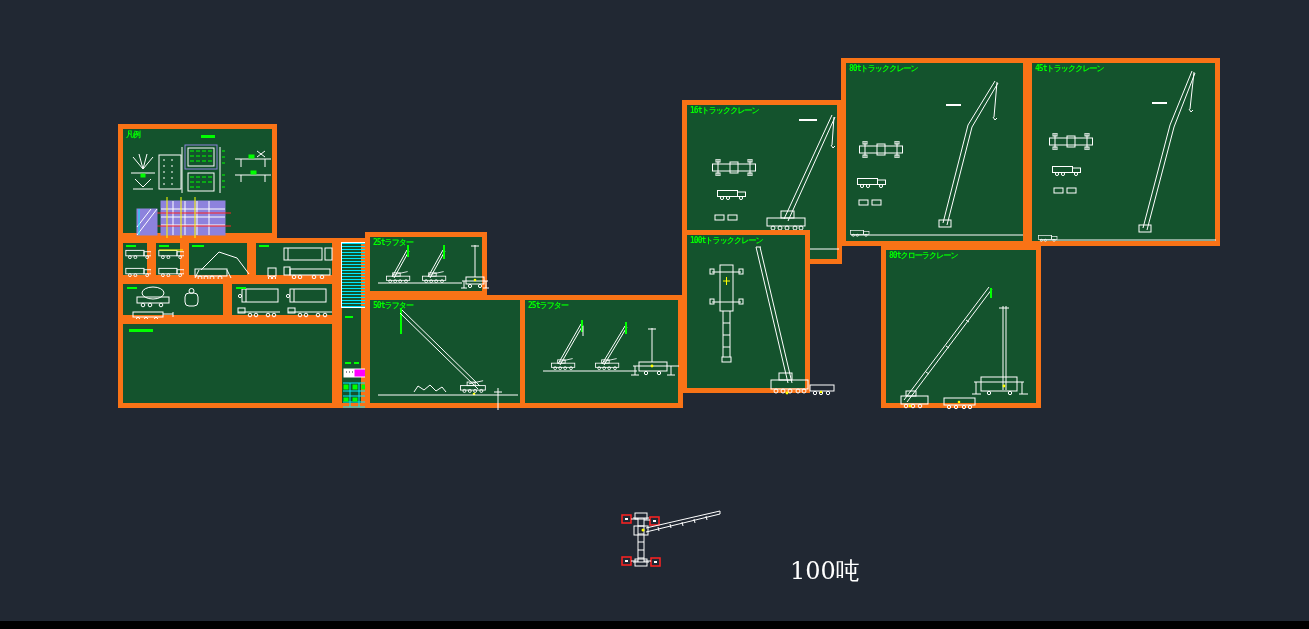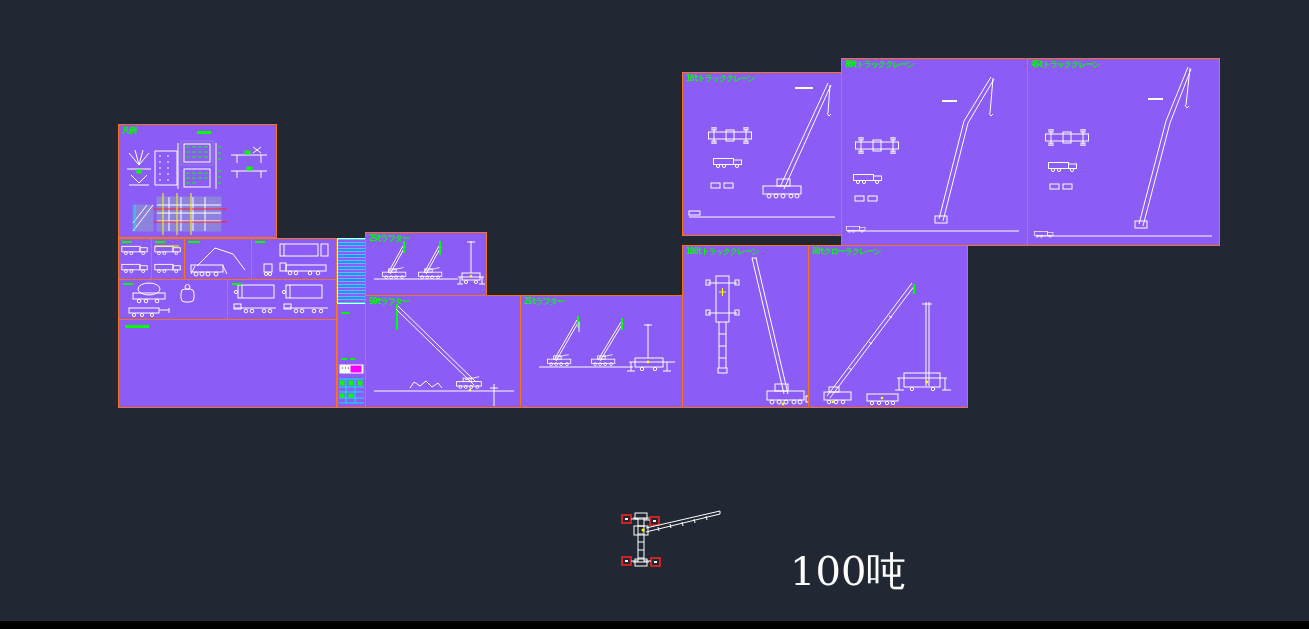--- a/index.html
+++ b/index.html
@@ -1,26 +1,26 @@
 <!DOCTYPE html>
 <html><head>
 <meta charset="utf-8">
 <style>
   html,body{margin:0;padding:0;}
   body{width:1309px;height:629px;background:#212833;position:relative;overflow:hidden;
        font-family:"DejaVu Sans Mono", monospace;}
-  .panel{position:absolute;border:1px solid #f97316;box-sizing:border-box;background:#8b5cf6;}
+  .panel{position:absolute;border:5px solid #f97316;box-sizing:border-box;background:#14532d;}
   .plabel{position:absolute;top:2px;left:3px;color:#00ff00;font-size:8px;font-weight:bold;
           line-height:8px;white-space:nowrap;letter-spacing:-1px;z-index:3;}
   .mark{position:absolute;background:#00ff00;z-index:2;}
   svg{position:absolute;left:0;top:0;stroke:#ffffff;fill:none;stroke-width:1;}
   .ladder{position:absolute;border:1px solid #ffffff;box-sizing:border-box;
           background:repeating-linear-gradient(to bottom,#00e8ff 0 1px,transparent 1px 3px);}
   .tonnage{position:absolute;color:#ffffff;font-family:"DejaVu Serif", serif;
-           font-size:40px;line-height:36px;white-space:nowrap;}
+           font-size:24px;line-height:36px;white-space:nowrap;}
   .bottombar{position:absolute;left:0;bottom:0;width:1309px;height:8px;background:#000000;}
 </style>
 </head>
 <body>
 
 <svg width="0" height="0" style="position:absolute">
   <symbol id="tsym" viewBox="0 0 30 11">
     <rect x="0.5" y="1.5" width="20" height="6"></rect>
       <rect x="20.5" y="3" width="8" height="4.5"></rect>
     <circle cx="5" cy="9" r="1.6"></circle>
@@ -247,21 +247,21 @@
     <line x1="127" y1="28" x2="127" y2="62"></line>
       <path d="M123,29 h8"></path>
     <rect x="114" y="62" width="28" height="9"></rect>
     <path d="M108,66 h46 M110,66 v9 M146,66 v9 M106,75 h8 M142,75 h8"></path>
     <circle cx="127" cy="66" r="1.4" fill="#ffff00" stroke="none"></circle>
     <circle cx="121" cy="73" r="1.7"></circle>
       <circle cx="134" cy="73" r="1.7"></circle>
   </svg>
 </div>
 
-<div class="panel" style="left:682px;top:72px;width:160px;height:164px">
+<div class="panel" style="left:682px;top:100px;width:160px;height:164px">
   <span class="plabel">16tトラッククレーン</span>
   <svg width="158" height="162" viewBox="0 0 158 162">
     <use href="#osym" x="25" y="54" width="44" height="17"></use>
     <use href="#tsym" x="30" y="84" width="30" height="11"></use>
     <rect x="28" y="110" width="9" height="5"></rect>
       <rect x="41" y="110" width="9" height="5"></rect>
     <line x1="6" y1="144" x2="152" y2="144"></line>
     <rect x="6" y="138" width="11" height="4"></rect>
     <rect x="80" y="113" width="38" height="8"></rect>
       <rect x="94" y="106" width="13" height="7"></rect>
@@ -307,21 +307,21 @@
     <use href="#tsym" x="6" y="171" width="20" height="8"></use>
     <rect x="107" y="162" width="12" height="7"></rect>
     <polyline points="111,165 138,62 160,8"></polyline>
       <polyline points="115,167 142,64 163,10"></polyline>
     <line x1="162" y1="9" x2="158" y2="46"></line>
       <path d="M157,46 l2,3 l2,-2"></path>
     <path d="M120,40 h15" stroke-width="2"></path>
   </svg>
 </div>
 
-<div class="panel" style="left:682px;top:245px;width:128px;height:163px">
+<div class="panel" style="left:682px;top:230px;width:128px;height:163px">
   <span class="plabel">100tトラッククレーン</span>
   <svg width="158" height="161" viewBox="0 0 158 161">
     <rect x="33" y="30" width="13" height="46"></rect>
     <path d="M25,37 h29 M25,67 h29"></path>
     <rect x="23" y="34" width="4" height="5"></rect>
       <rect x="52" y="34" width="4" height="5"></rect>
     <rect x="23" y="64" width="4" height="5"></rect>
       <rect x="52" y="64" width="4" height="5"></rect>
     <path stroke="#ffff00" d="M36,46 h7 M39.5,42 v8"></path>
     <line x1="36" y1="76" x2="36" y2="122"></line>
@@ -340,21 +340,21 @@
       <circle cx="117" cy="156" r="2"></circle>
     <circle cx="100" cy="158" r="1.4" fill="#ffff00" stroke="none"></circle>
     <rect x="123" y="150" width="24" height="6"></rect>
     <circle cx="128" cy="158" r="1.7"></circle>
       <circle cx="134" cy="158" r="1.7"></circle>
       <circle cx="141" cy="158" r="1.7"></circle>
     <circle cx="134" cy="157" r="1.2" fill="#ffff00" stroke="none"></circle>
   </svg>
 </div>
 
-<div class="panel" style="left:808px;top:245px;width:160px;height:163px">
+<div class="panel" style="left:881px;top:245px;width:160px;height:163px">
   <span class="plabel">80tクローラクレーン</span>
   <svg width="158" height="161" viewBox="0 0 158 161">
     <line x1="18" y1="150" x2="103" y2="37"></line>
       <line x1="21" y1="152" x2="106" y2="39"></line>
     <path d="M40,122 l3,2 M60,96 l3,2 M80,70 l3,2"></path>
     <path stroke="#00ff00" stroke-width="2" d="M105,38 v10"></path>
     <rect x="15" y="146" width="27" height="8"></rect>
       <rect x="20" y="141" width="10" height="5"></rect>
     <circle cx="20" cy="156" r="1.8"></circle>
       <circle cx="27" cy="156" r="1.8"></circle>

